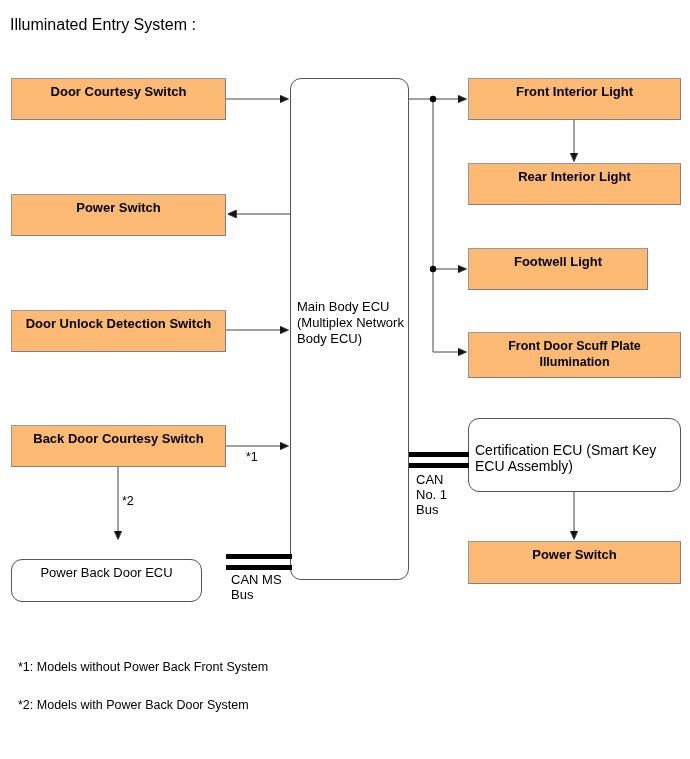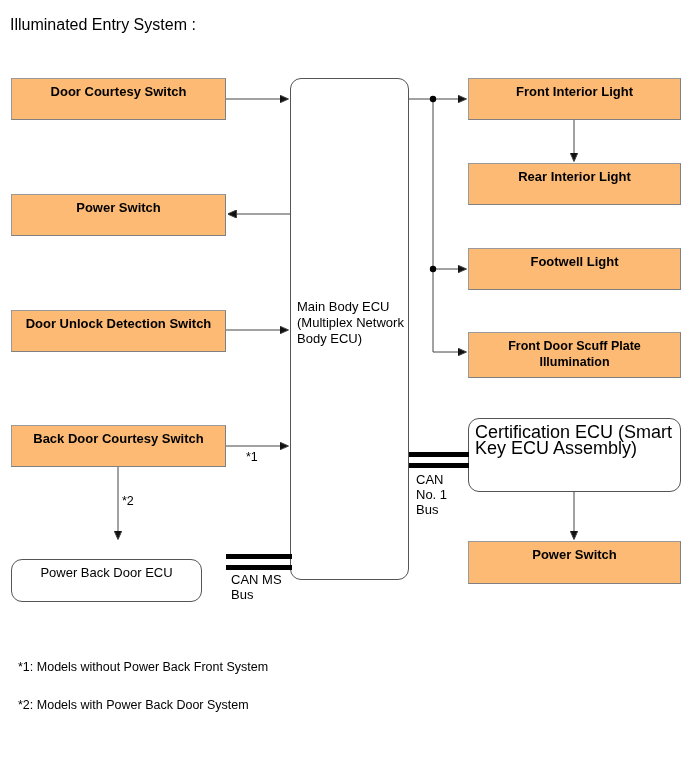--- a/index.html
+++ b/index.html
@@ -173,30 +173,30 @@
 </div>
 
 <div class="box" style="left:468px; top:78px; width:213px; height:42px;">
   <span class="lbl">Front Interior Light</span>
 </div>
 
 <div class="box" style="left:468px; top:163px; width:213px; height:42px;">
   <span class="lbl">Rear Interior Light</span>
 </div>
 
-<div class="box" style="left:468px; top:248px; width:213px; height:42px;">
+<div class="box" style="left:468px; top:248px; width:180px; height:42px;">
   <span class="lbl">Footwell Light</span>
 </div>
 
 <div class="box" style="left:468px; top:332px; width:213px; height:46px;">
   <span class="lbl" style="font-size:12.5px;">Front Door Scuff Plate Illumination</span>
 </div>
 
 <div class="ecu" style="left:468px; top:418px; width:213px; height:74px;">
-  <span class="lbl-left" style="font-size:18px;">Certification ECU (Smart Key ECU Assembly)</span>
+  <span class="lbl-left" style="font-size:14px;margin-top:18px;">Certification ECU (Smart Key ECU Assembly)</span>
 </div>
 
 <div class="box" style="left:468px; top:541px; width:213px; height:43px;">
   <span class="lbl">Power Switch</span>
 </div>
 
 <div class="canbus" style="left:226px; top:554px; width:66px; height:16px;">
   <div class="bar b1"></div>
   <div class="bar b2"></div>
 </div>

